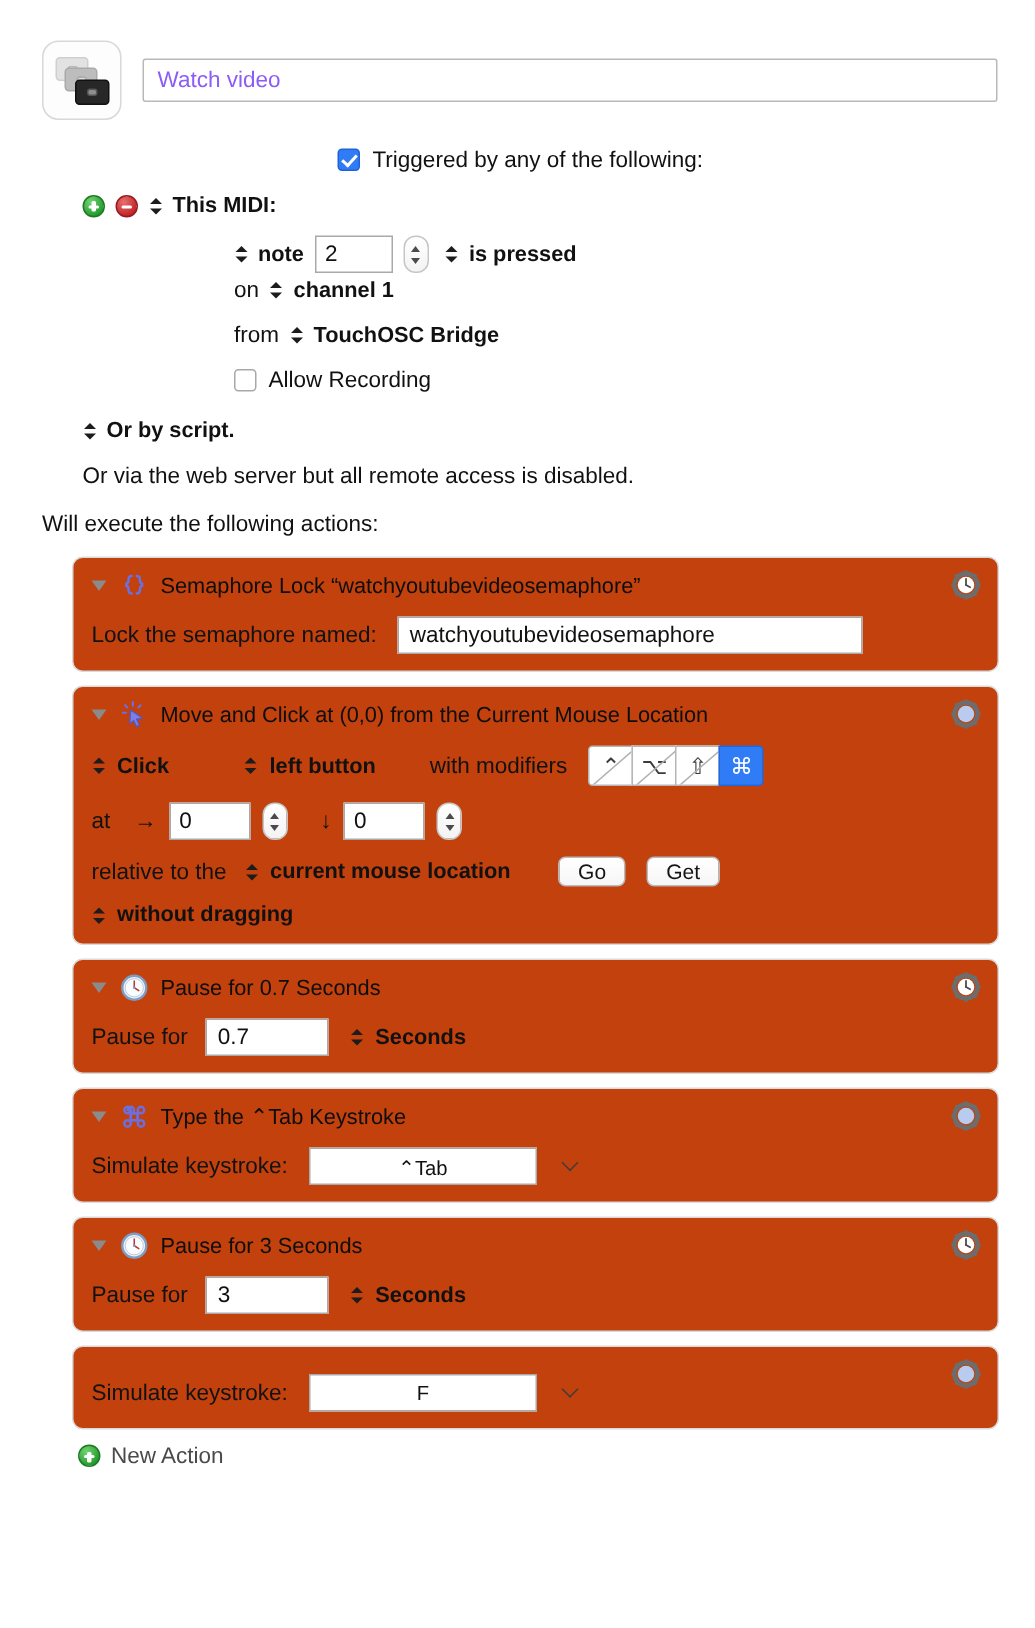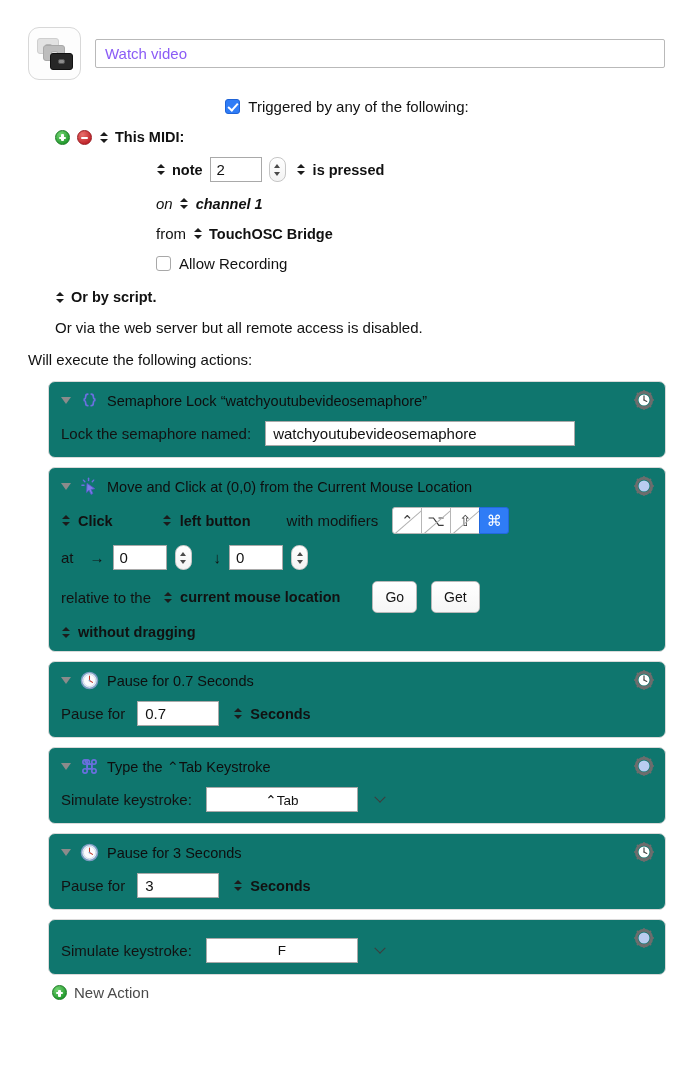--- a/index.html
+++ b/index.html
@@ -106,21 +106,21 @@
     display: block; width: 0; height: 0;
     border-left: 4px solid transparent;
     border-right: 4px solid transparent;
   }
   .updown i.up   { border-bottom: 4.5px solid #1c1c1c; margin-bottom: 3px; }
   .updown i.down { border-top: 4.5px solid #1c1c1c; }
 
   .trig-line-2 { margin-top: 14px; margin-left: 27px; gap: 7px; }
 
   .trig-line-3 { margin-top: 12px; margin-left: 128px; gap: 7px; }
-  .trig-line-4 { margin-top: 13px; margin-left: 128px; gap: 7px; font-style: italic; }
+  .trig-line-4 { margin-top: 3px; margin-left: 128px; gap: 7px; }
   .trig-line-5 { margin-top: 13px; margin-left: 128px; gap: 7px; }
   .trig-line-6 { margin-top: 13px; margin-left: 128px; gap: 8px; }
 
   .num-field {
     width: 52px; height: 25px;
     border: 1px solid #a9a9a9; background: #fff;
     display: flex; align-items: center; padding: 0 6px;
     font-size: 15px; color: #111; flex: 0 0 auto;
   }
 
@@ -137,21 +137,21 @@
   .stepper i.up   { border-bottom: 4px solid #4a4a4a; }
   .stepper i.down { border-top: 4px solid #4a4a4a; }
 
   .trig-line-7 { margin-top: 17px; margin-left: 27px; gap: 7px; }
   .trig-line-8 { margin-top: 14px; margin-left: 27px; }
   .trig-line-9 { margin-top: 15px; margin-left: 0px; }
 
   
   .actions { padding: 0 24px 0 48px; margin-top: 13px; }
   .action {
-    background: #0f766e;
+    background: #c2410c;
     border: 1px solid #dadada;
     border-radius: 7px;
     margin-bottom: 9px;
     padding: 7px 0 11px 0;
     position: relative;
   }
   .act-head { display: flex; align-items: center; gap: 8px; padding: 2px 12px 0 12px; }
   .disclosure {
     width: 0; height: 0; flex: 0 0 auto;
     border-left: 5.5px solid transparent;
@@ -199,21 +199,21 @@
     overflow: hidden; pointer-events: none;
   }
   .modkey.off .slash::after {
     content: ""; position: absolute;
     left: -6px; top: 50%;
     width: 44px; height: 1px; background: #b0b0b0;
     transform: rotate(-41deg); transform-origin: center;
   }
 
   .push-btn {
-    height: 32px; min-width: 40px;
+    height: 20px; min-width: 40px;
     border: 1px solid #b9b9b9; border-radius: 5px;
     background: linear-gradient(#ffffff, #f6f6f6);
     display: flex; align-items: center; justify-content: center;
     padding: 0 12px; font-size: 14px; color: #141414;
   }
 
   .combo-chevron {
     width: 13px; height: 13px; flex: 0 0 auto;
     display: flex; align-items: center; justify-content: center;
   }

